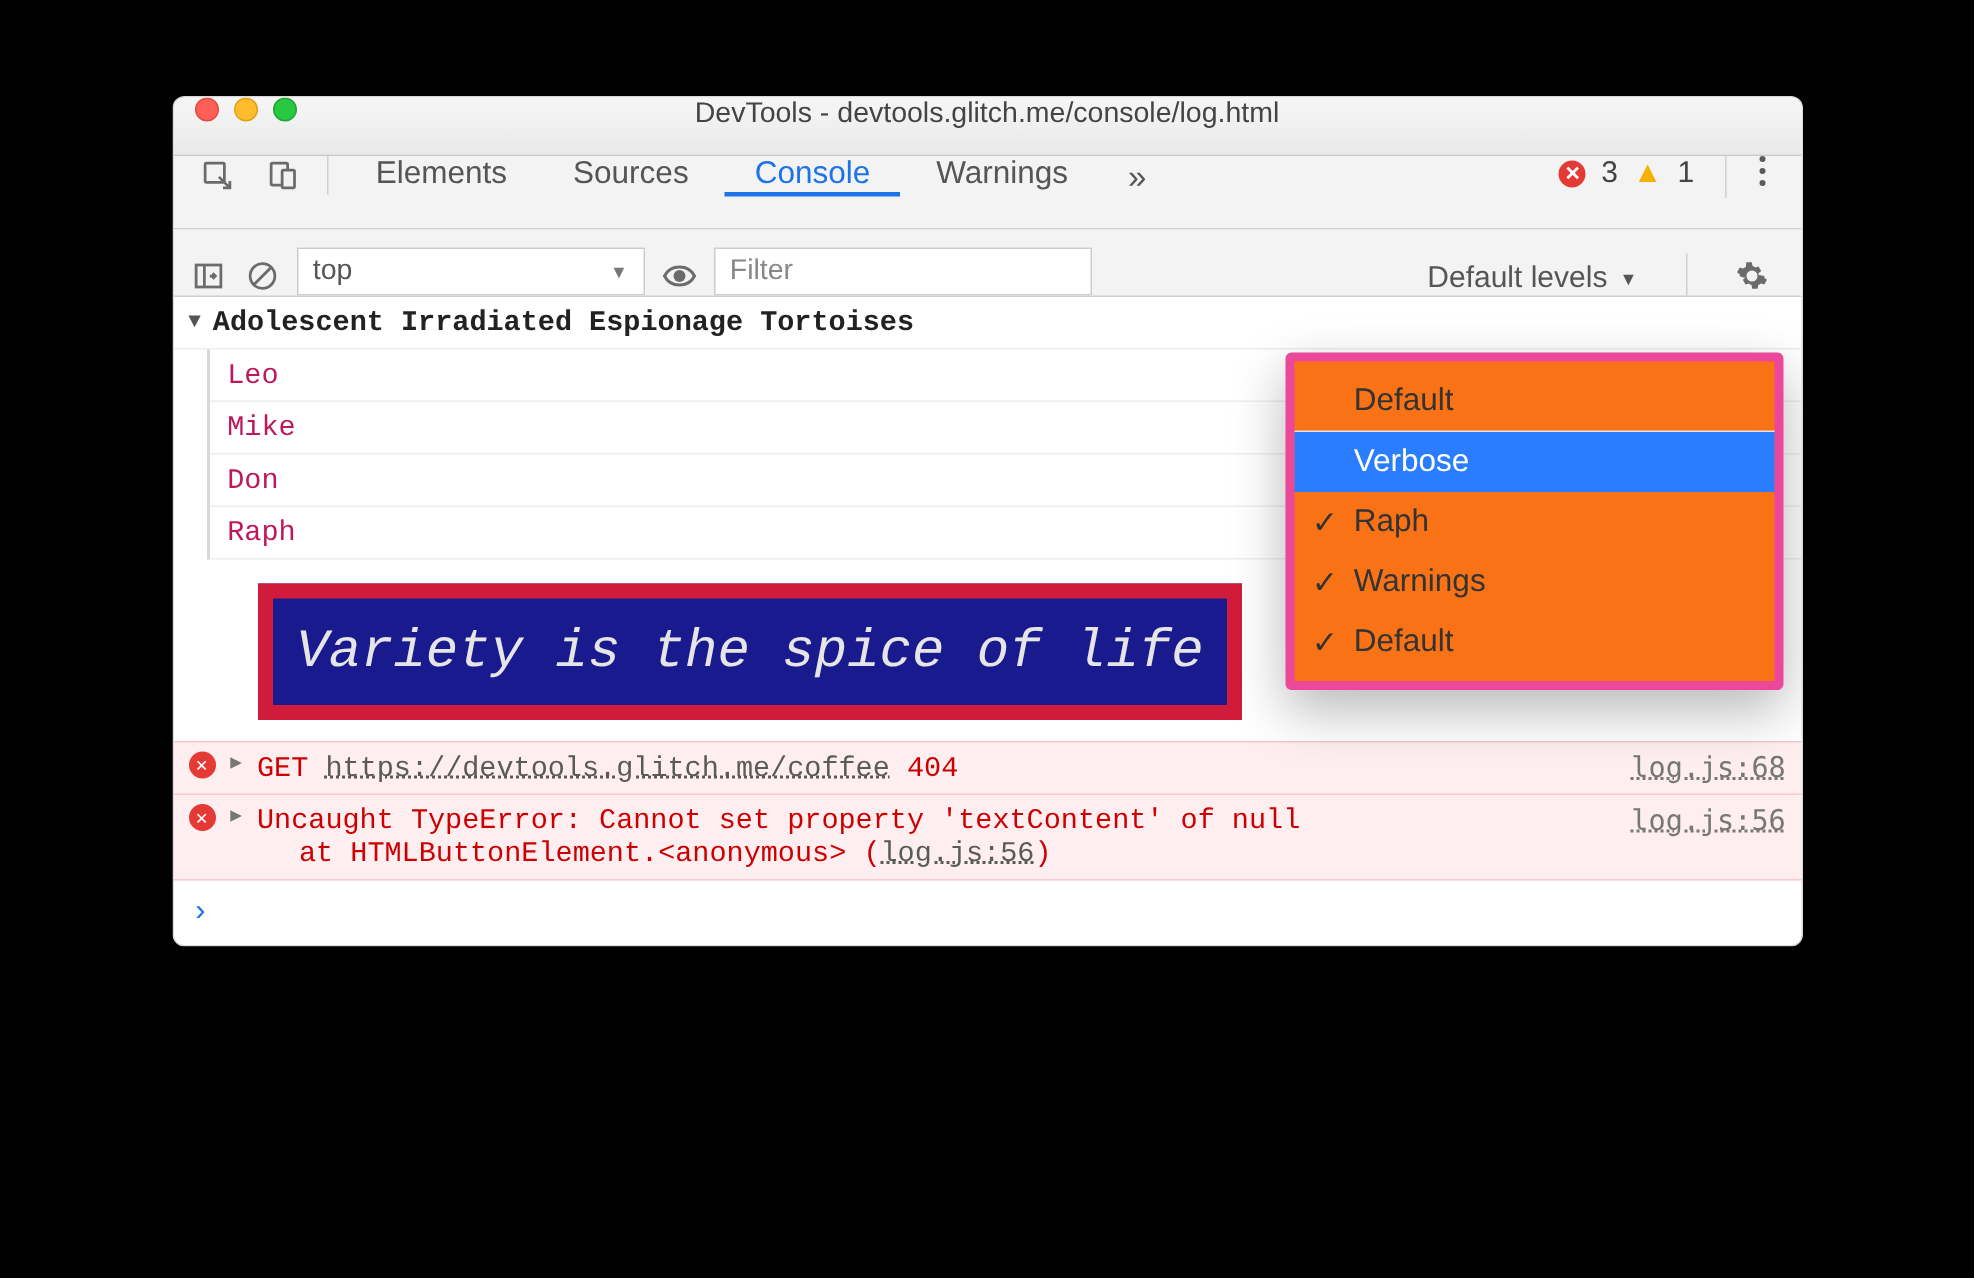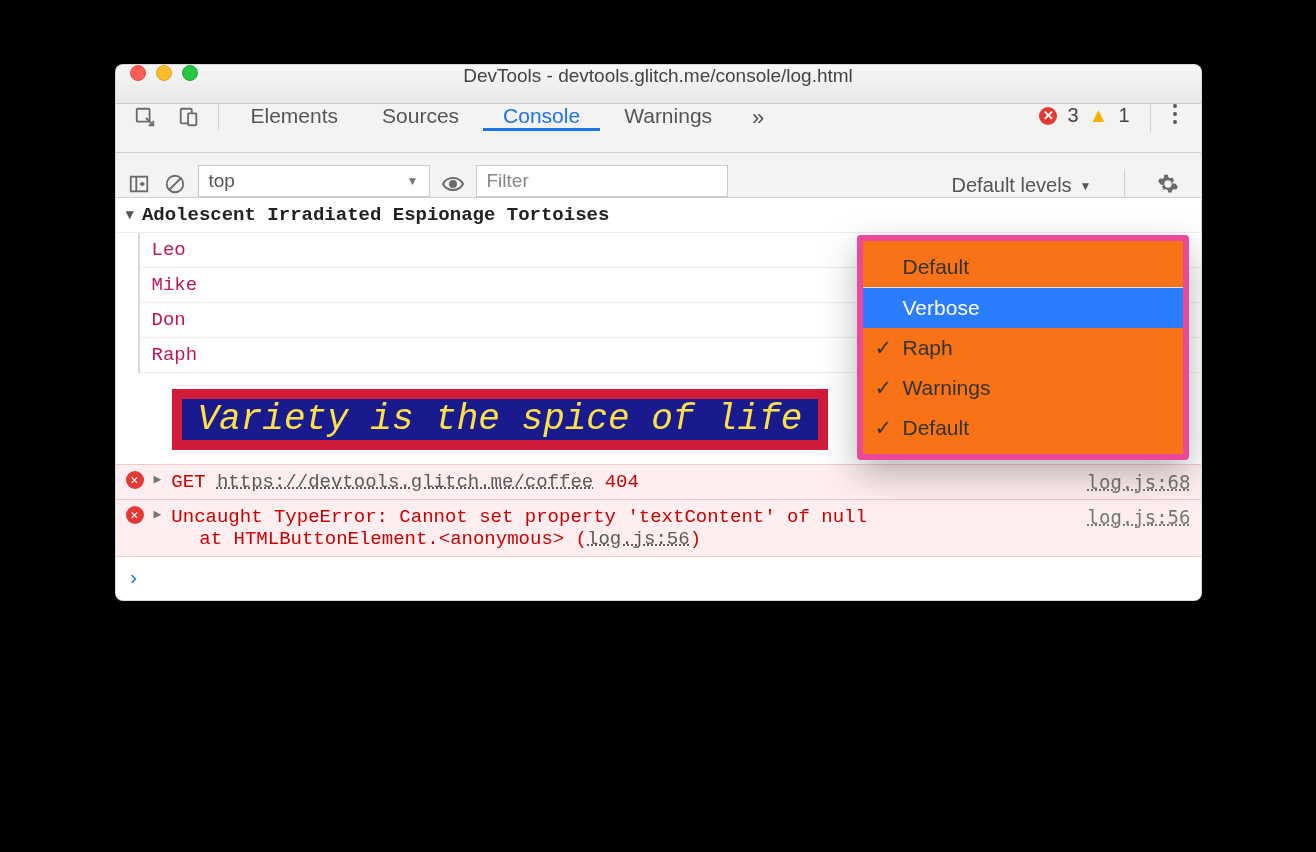--- a/index.html
+++ b/index.html
@@ -87,22 +87,22 @@
   .consolebody{font-family:Menlo,Consolas,"Courier New",monospace;font-size:19px;}
   .grouphdr{
     display:flex;align-items:center;gap:8px;padding:6px 10px;border-bottom:1px solid #eee;font-weight:700;color:#222;
   }
   .disclose{color:#555;font-size:14px;}
   .grouplist{border-left:2px solid #d8d8d8;margin-left:22px;}
   .gitem{padding:6px 12px;border-bottom:1px solid #eee;color:#be185d;}
   .styledbox{
     margin:16px 0 14px 56px;display:inline-block;
     border:10px solid #d11b3a;background:#1a1a8f;
-    color:#fde047;font-style:italic;font-size:36px;
-    padding:0 16px;
+    color:#e5e5e5;font-style:italic;font-size:36px;
+    padding:15px 16px;
   }
   .errline{
     background:#ffeef0;border-top:1px solid #f6c8cd;border-bottom:1px solid #f6c8cd;
     display:flex;align-items:flex-start;padding:6px 10px;color:#cc0000;gap:10px;
   }
   .errline .src{margin-left:auto;color:#777;font-family:Menlo,monospace;text-decoration:underline dotted;}
   .errline .u{color:#5a5a5a;text-decoration:underline dotted;}
   .errline .msg{flex:1;}
   .stack{padding-left:28px;color:#cc0000;}
   .prompt{padding:10px 12px;color:#1d73e8;font-size:20px;}

